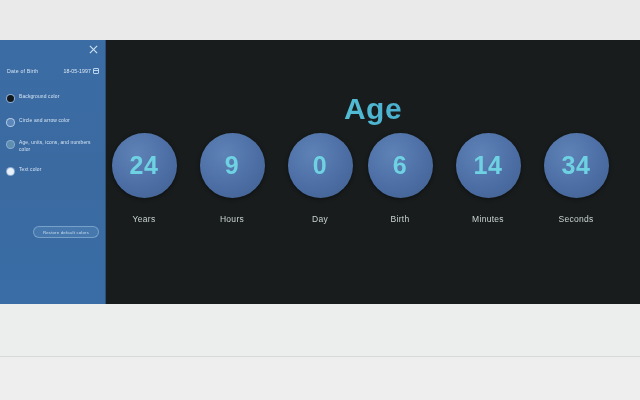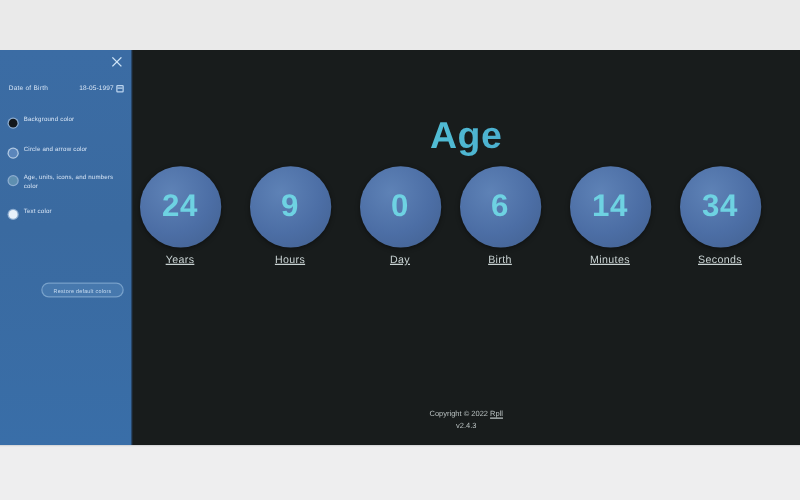--- a/index.html
+++ b/index.html
@@ -10,21 +10,21 @@
   }
   #screen { position: relative; width: 640px; height: 400px; background: #eceded; }
 
   
   .chrome-top    { position:absolute; left:0; top:0; width:640px; height:40px; background:#eaeaea; }
   .chrome-bottom { position:absolute; left:0; top:356px; width:640px; height:44px; background:#eeeeef; }
   .chrome-bottom-line { position:absolute; left:0; top:356px; width:640px; height:1px; background:#d7d8da; }
 
   
   #app {
-    position:absolute; left:0; top:40px; width:640px; height:316px;
+    position:absolute; left:0; top:40px; width:640px; height:264px;
     background:#181c1c; overflow:hidden;
   }
 
   
   #panel {
     position:absolute; left:0; top:0; width:106px; height:316px;
     background: linear-gradient(180deg,#3b6ca4 0%,#3a6aa0 45%,#396ea8 100%);
     border-right:1px solid #2b4f79;
     color:#cfe0f2;
   }
@@ -88,21 +88,21 @@
   }
   .row { display:flex; gap:12px; justify-content:center; }
   .cell { width:76px; display:flex; flex-direction:column; align-items:center; }
   .circle {
     width:65px; height:65px; border-radius:50%;
     background:radial-gradient(circle at 38% 32%, #5e82b6 0%, #4c6ea5 55%, #42608f 100%);
     display:flex; align-items:center; justify-content:center;
     box-shadow:0 1px 4px rgba(0,0,0,.45);
   }
   .num { font-size:25px; font-weight:bold; color:#6ed2e2; letter-spacing:.5px; }
-  .unit { margin-top:4px; font-size:8.5px; color:#c9d3d3; letter-spacing:.3px;text-decoration:underline; }
+  .unit { margin-top:16px; font-size:8.5px; color:#c9d3d3; letter-spacing:.3px; }
 
   .footer {
     position:absolute; left:0; right:0; bottom:10px; text-align:center;
     color:#b9c1c1; font-size:6px; line-height:9px;
   }
   .footer a { color:#b9c1c1; text-decoration:underline; }
 </style>
 </head>
 <body>
 

